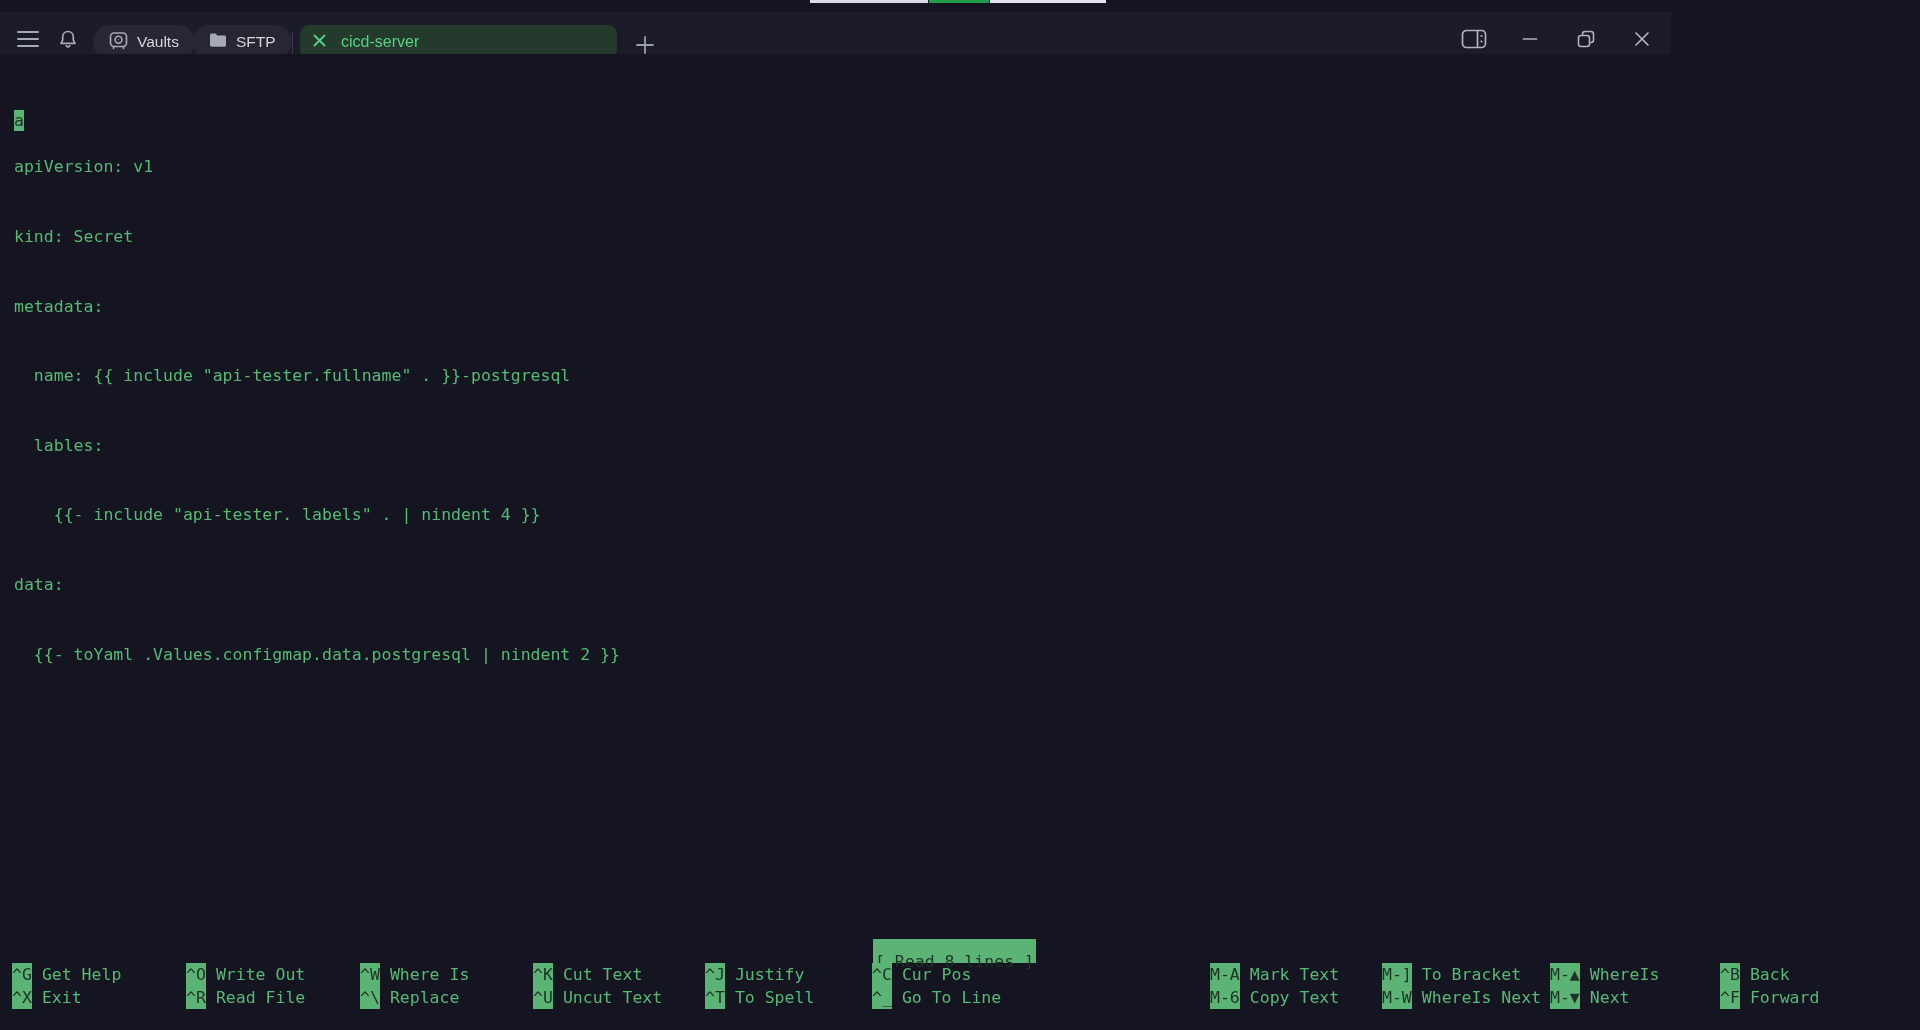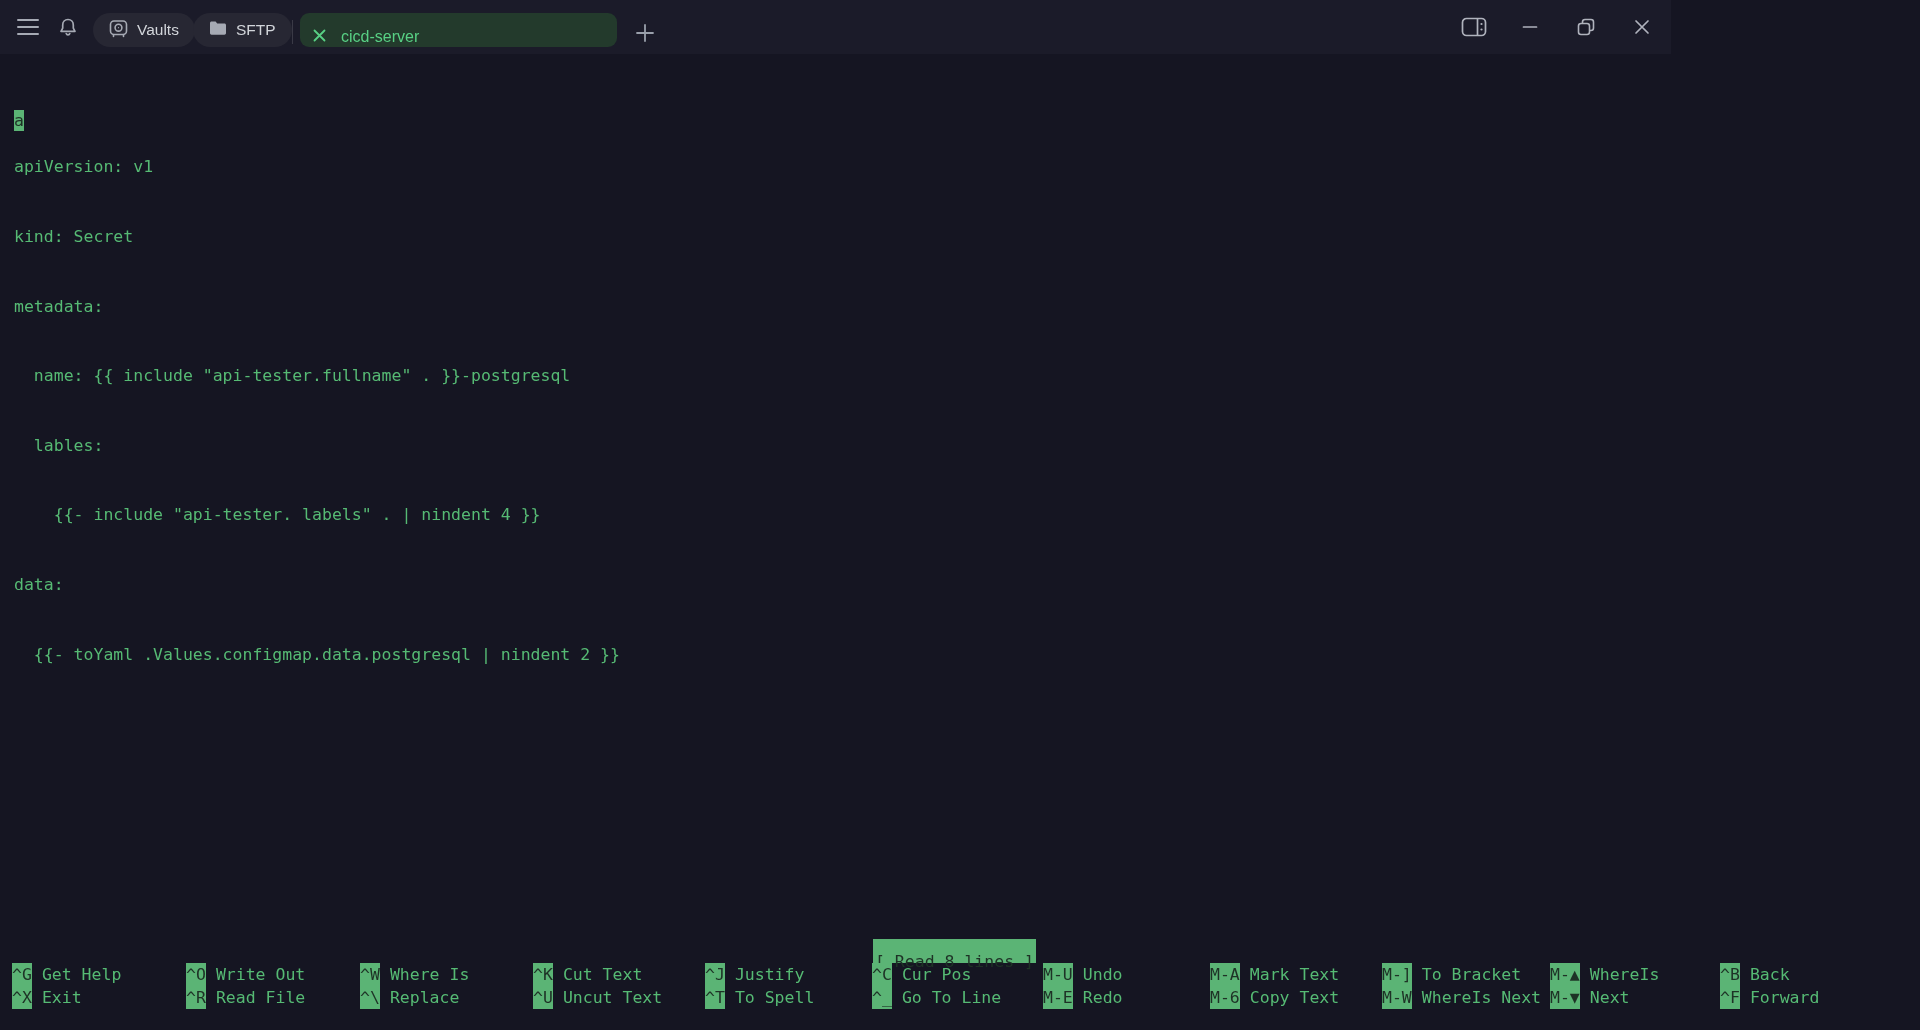--- a/index.html
+++ b/index.html
@@ -19,30 +19,30 @@
   body{background:var(--term-bg);font-family:"Liberation Sans",sans-serif;overflow:hidden;}
   .window{position:relative;width:1920px;height:1030px;}
 
   
   .sliver{position:absolute;top:0;height:3px;}
   .sliver-white-1{left:810px;width:118px;background:#dddbe6;}
   .sliver-green{left:929px;width:60px;background:#209b48;}
   .sliver-white-2{left:990px;width:116px;background:#e4e2ee;}
 
   
-  .topbar{position:absolute;left:0;top:0;width:1671px;height:54px;background:var(--topbar-bg);}
+  .topbar{position:absolute;left:0;top:12px;width:1671px;height:54px;background:var(--topbar-bg);}
   .hamburger{position:absolute;left:17px;top:19px;width:22px;height:16px;display:flex;flex-direction:column;justify-content:space-between;cursor:pointer;}
   .hamburger span{display:block;height:2px;border-radius:1px;background:var(--icon-gray);}
   .bell{position:absolute;left:58px;top:17px;}
   .pill{position:absolute;top:13px;height:34px;border-radius:17px;background:var(--pill-bg);display:flex;align-items:center;gap:9px;padding:0 16px;cursor:pointer;}
   .pill-vaults{left:93px;}
   .pill-sftp{left:193px;}
   .pill .pill-label{color:var(--label-gray);font-size:15.5px;}
   .tab-sep{position:absolute;left:292px;top:20px;width:1px;height:24px;background:#3a3a46;}
-  .tab-active{position:absolute;left:300px;top:13px;width:317px;height:34px;border-radius:9px;background:var(--tab-active-bg);display:flex;gap:14px;padding:15px 12px;cursor:pointer;}
+  .tab-active{position:absolute;left:300px;top:13px;width:317px;height:34px;border-radius:9px;background:var(--tab-active-bg);display:flex;align-items:center;gap:14px;padding:15px 12px;cursor:pointer;}
   .tab-active .tab-label{color:var(--tab-active-text);font-size:16px;}
   .plus-btn{position:absolute;left:634px;top:22px;width:22px;height:22px;cursor:pointer;}
   .win-controls{position:absolute;right:12px;top:0;height:54px;display:flex;align-items:center;gap:22px;}
   .wc{width:34px;height:34px;display:flex;align-items:center;justify-content:center;cursor:pointer;}
 
   
   .terminal{position:absolute;left:0;top:54px;width:1920px;height:976px;background:var(--term-bg);
             font-family:"DejaVu Sans Mono",monospace;font-size:16.5px;}
   .nano-titlebar{position:absolute;left:10px;top:12px;width:1900px;height:22px;background:var(--green-bar);color:var(--green-dark);}
   .nano-title-left{position:absolute;left:19px;top:0;line-height:22px;white-space:pre;}
@@ -182,24 +182,20 @@
       <div class="sc-row"><span class="sc-key">^U</span><span class="sc-label">Uncut Text</span></div>
     </div>
     <div class="sc-col c4">
       <div class="sc-row"><span class="sc-key">^J</span><span class="sc-label">Justify</span></div>
       <div class="sc-row"><span class="sc-key">^T</span><span class="sc-label">To Spell</span></div>
     </div>
     <div class="sc-col c5">
       <div class="sc-row"><span class="sc-key">^C</span><span class="sc-label">Cur Pos</span></div>
       <div class="sc-row"><span class="sc-key">^_</span><span class="sc-label">Go To Line</span></div>
     </div>
-    <div class="sc-col c6">
-      <div class="sc-row"><span class="sc-key">M-U</span><span class="sc-label">Undo</span></div>
-      <div class="sc-row"><span class="sc-key">M-E</span><span class="sc-label">Redo</span></div>
-    </div>
     <div class="sc-col c7">
       <div class="sc-row"><span class="sc-key">M-A</span><span class="sc-label">Mark Text</span></div>
       <div class="sc-row"><span class="sc-key">M-6</span><span class="sc-label">Copy Text</span></div>
     </div>
     <div class="sc-col c8">
       <div class="sc-row"><span class="sc-key">M-]</span><span class="sc-label">To Bracket</span></div>
       <div class="sc-row"><span class="sc-key">M-W</span><span class="sc-label">WhereIs Next</span></div>
     </div>
     <div class="sc-col c9">
       <div class="sc-row"><span class="sc-key">M-▲</span><span class="sc-label">WhereIs</span></div>

